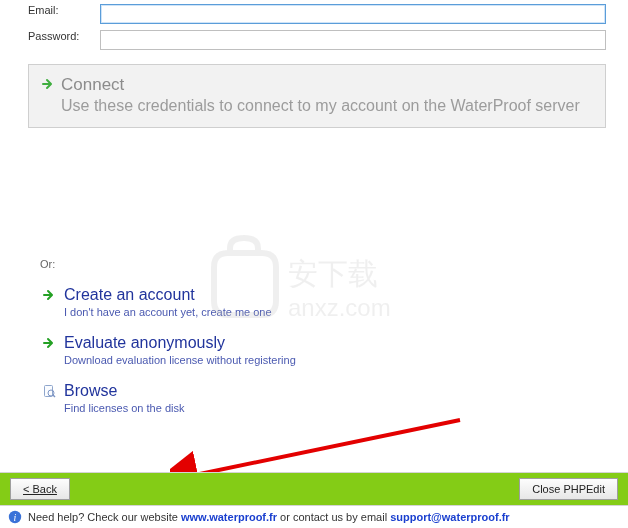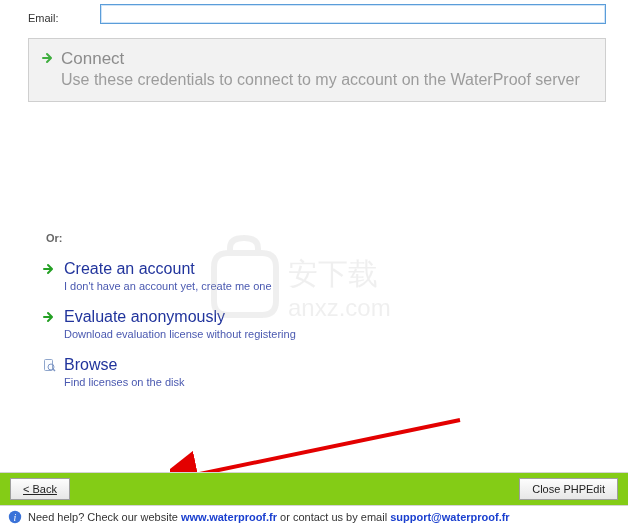--- a/index.html
+++ b/index.html
@@ -1,39 +1,39 @@
 <!DOCTYPE html>
 <html><head>
 <meta charset="utf-8">
 <style>
   * { box-sizing: border-box; margin: 0; padding: 0; }
   html, body { width: 628px; height: 528px; font-family: Tahoma, Verdana, sans-serif; font-size: 11px; overflow: hidden; }
   body { background: #fff; color: #333; position: relative; }
 
   .main { padding: 0 22px 0 28px; }
 
-  .form-row { display: flex; align-items: flex-end; margin-top: 6px; border-radius: 9px; }
+  .form-row { display: flex; align-items: flex-start; margin-top: 6px; border-radius: 9px; }
   .form-row:first-child { margin-top: 4px; }
   .fl { width: 72px; color: #333; }
   .finput {
     flex: 1; height: 20px; border: 1px solid #bfbfbf; background: #fff;
     padding: 0 4px; font: inherit; outline: none;
   }
   .finput.focused { border: 1px solid #5b9dd9; box-shadow: inset 0 0 0 1px #cfe4f8; }
 
   .connect-box {
     margin-top: 14px; border: 1px solid #cfcfcf; background: #f2f2f2;
     padding: 10px 12px 12px 12px; display: flex;
   }
   .connect-box .icon { width: 18px; flex-shrink: 0; padding-top: 2px; }
   .connect-box .txt { padding-left: 2px; }
   .connect-title { color: #8c8c8c; font-size: 17px; }
   .connect-sub { color: #9c9c9c; font-size: 16px; margin-top: 2px; }
 
-  .or-label { margin-top: 130px; margin-left: 18px; color: #666; font-weight: bold; }
+  .or-label { margin-top: 130px; margin-left: 12px; color: #666; }
 
   .action {
     margin-top: 16px; padding-left: 14px; display: flex; cursor: pointer;
   }
   .action .aicon { width: 22px; flex-shrink: 0; padding-top: 2px; }
   .action .atxt { }
   .atitle { color: #21349c; font-size: 16px; }
   .asub { color: #4a59b0; font-size: 11px; margin-top: 2px; }
 
   .footer-bar {
@@ -67,20 +67,24 @@
 </head>
 <body>
 
 <div class="main">
 
   <div class="form-row">
     <div class="fl">Email:</div>
     <input class="finput focused" type="text" value="" style="">
   </div>
 
+  <div class="form-row">
+    <div class="fl">Password:</div>
+    <input class="finput" type="password" value="" style="">
+  </div>
 
   <div class="connect-box">
     <div class="icon">
       <svg width="14" height="14" viewBox="0 0 14 14">
           <path d="M2 7 H9 M6 3 L10 7 L6 11" stroke="#3fae3f" stroke-width="2" fill="none" stroke-linecap="round" stroke-linejoin="round"></path>
         </svg>
     </div>
     <div class="txt">
       <div class="connect-title">Connect</div>
       <div class="connect-sub">Use these credentials to connect to my account on the WaterProof server</div>

